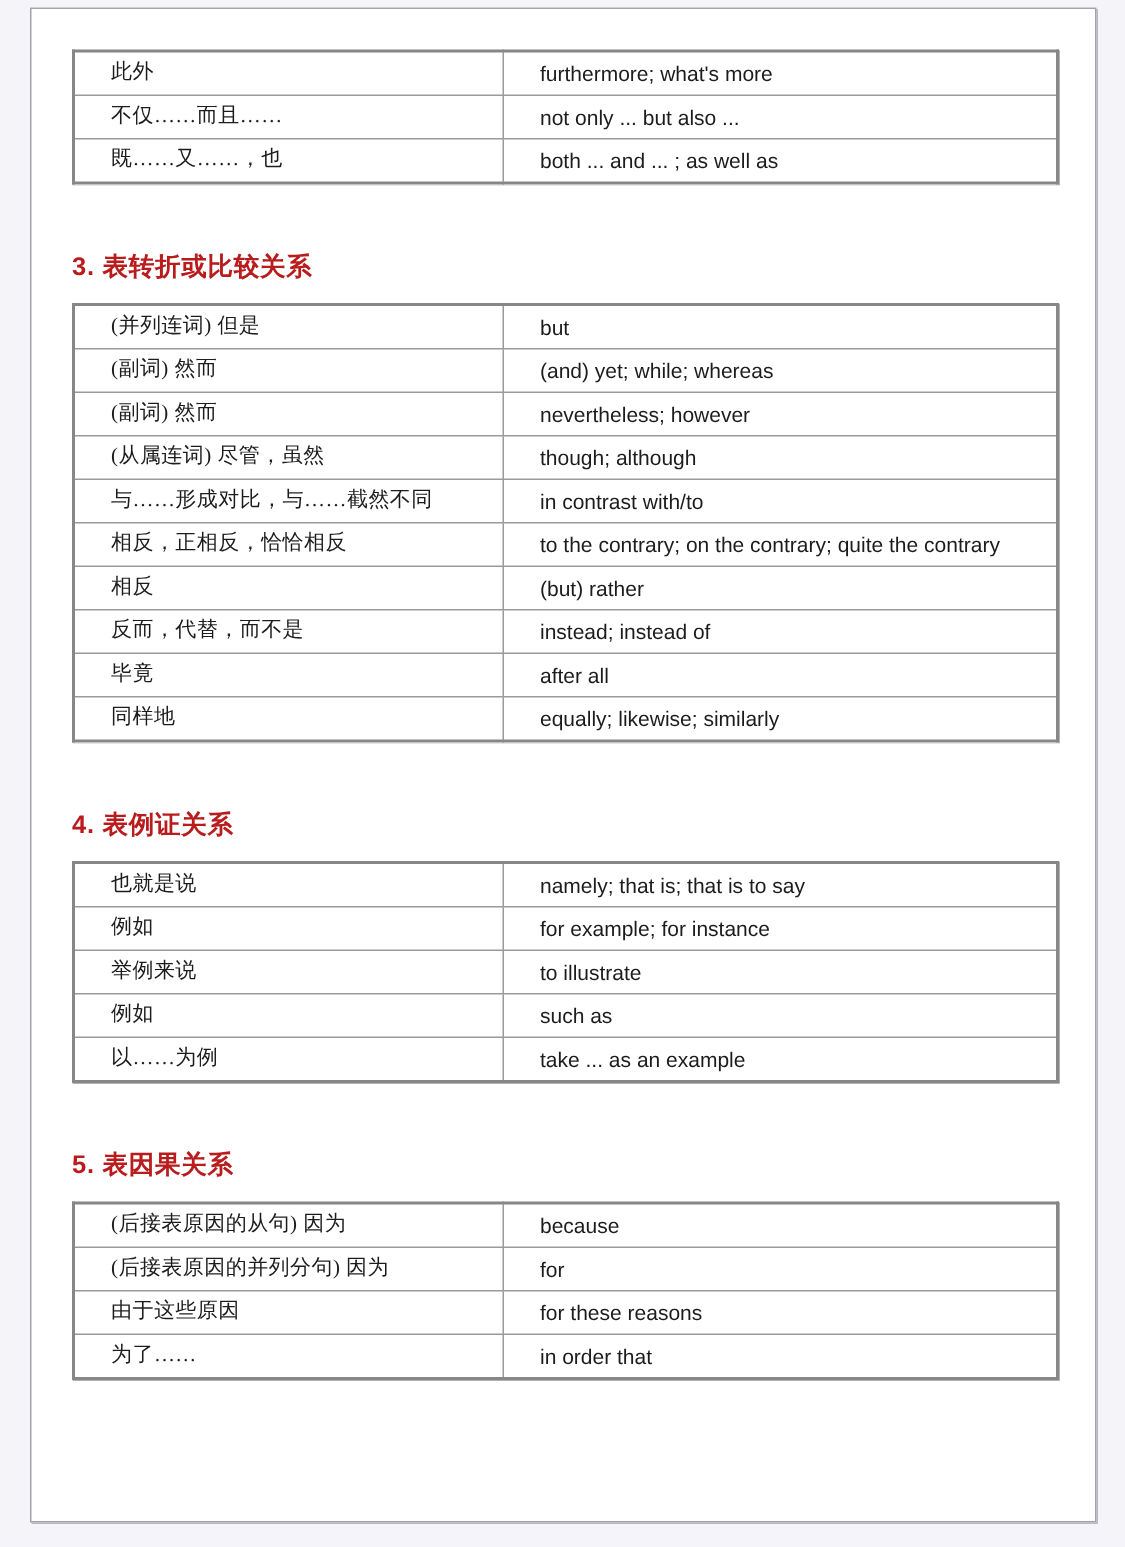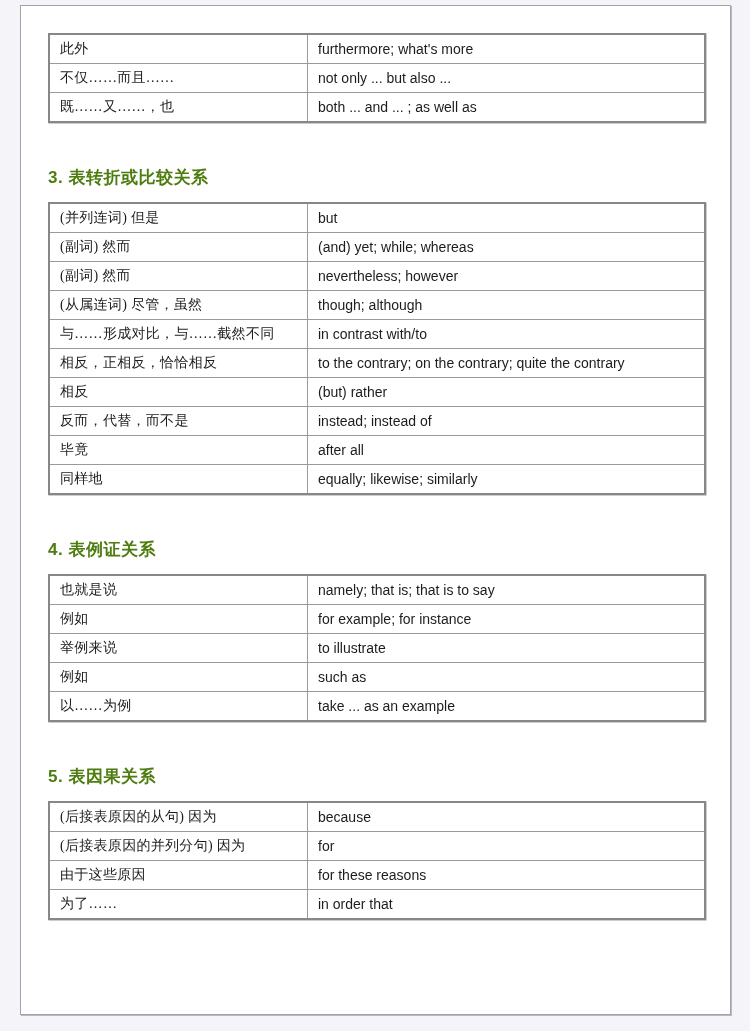--- a/index.html
+++ b/index.html
@@ -27,35 +27,35 @@
     box-sizing: border-box;
   }
   .content {
     padding: 27px 0 0 27px;
   }
   h2.section-heading {
     margin: 44px 0 14px 0;
     font-size: 17px;
     line-height: 21px;
     font-weight: 700;
-    color: #4d7c0f;
+    color: #b91c1c;
     font-family: "Liberation Sans", "DejaVu Sans", sans-serif;
     letter-spacing: 0.5px;
   }
   table.vocab {
     width: 658px;
     border-collapse: collapse;
     border: 2px solid #878787;
     box-shadow: 0.5px 0.5px 0 #9a9a9a;
     table-layout: fixed;
     margin: 0;
   }
   table.vocab td {
     border: 1px solid #9a9a9a;
-    padding: 5px 10px;
+    padding: 5px 24px;
     font-size: 14px;
     line-height: 18px;
     color: #1c1c1c;
     vertical-align: middle;
     overflow: hidden;
     white-space: nowrap;
   }
   td.cn {
     width: 237px;
     font-family: "Liberation Serif", "DejaVu Serif", serif;

